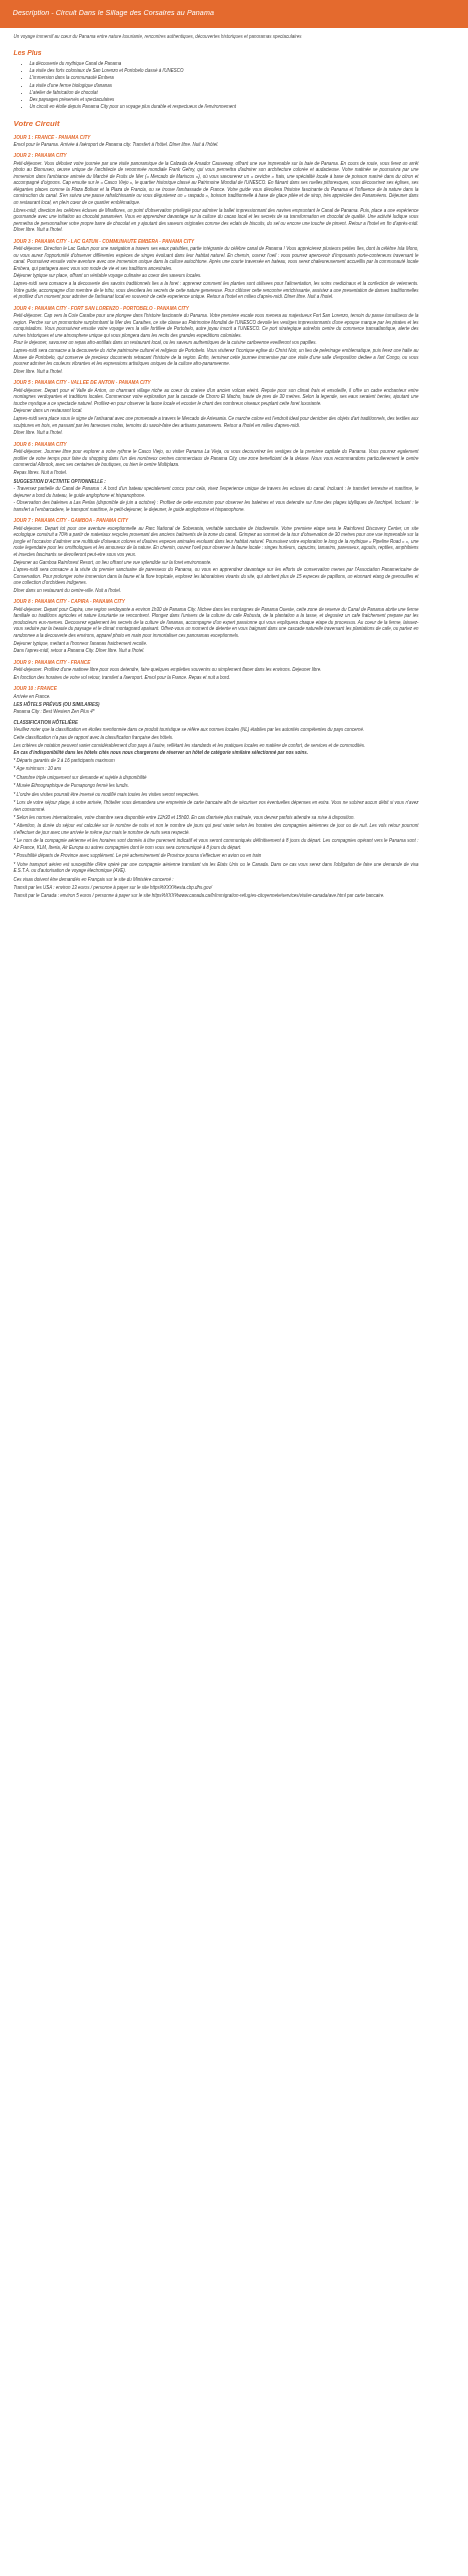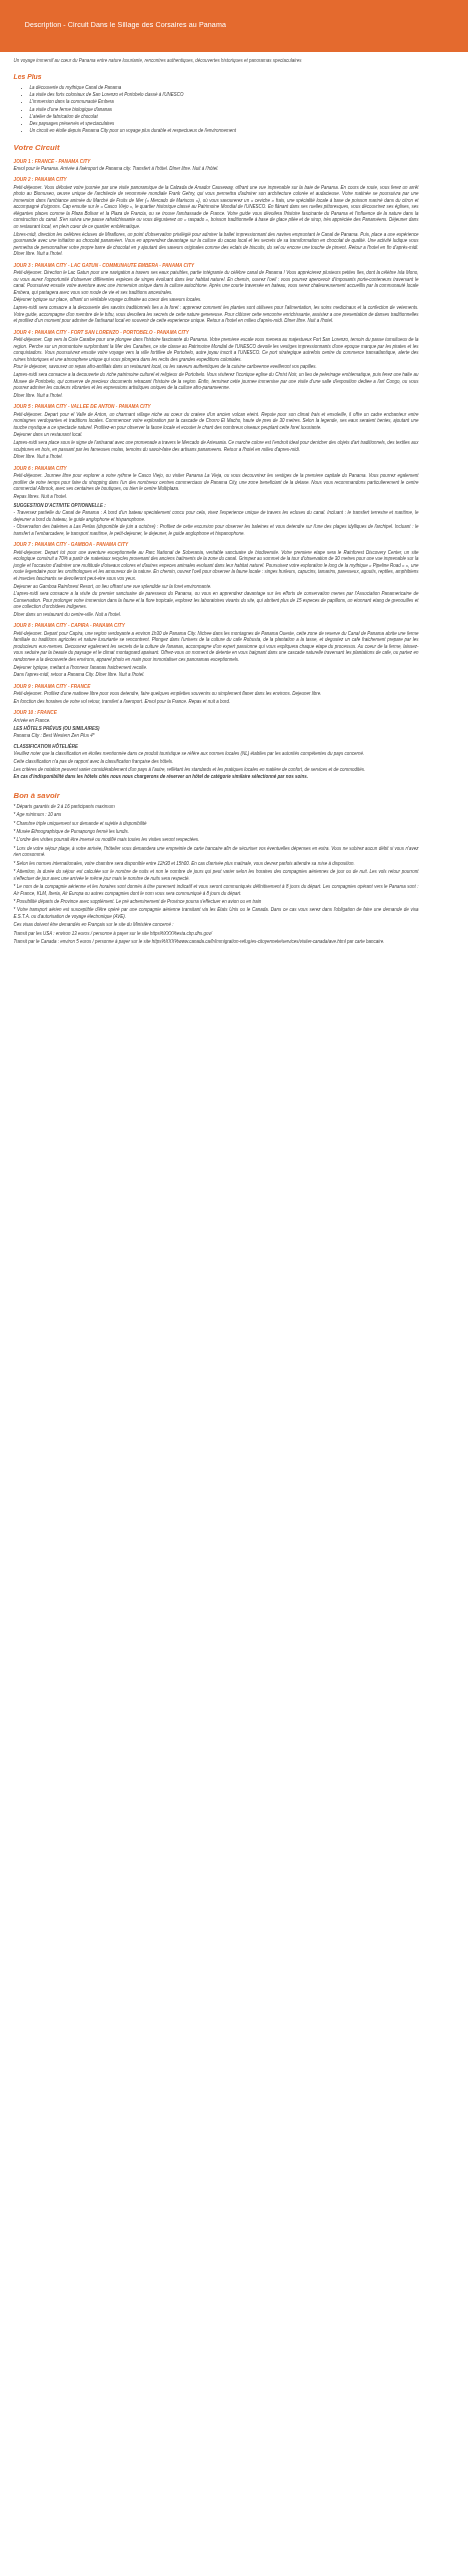--- a/index.html
+++ b/index.html
@@ -13,23 +13,24 @@
     color:#3d3d3d;
   }
   .page{width:432px;box-sizing:border-box;padding:0 13.6px 11px 13.6px;}
   .banner{
     background:#e46a2e;
     color:#ffffff;
     padding:4.3px 8.7px 5px 8.7px;
     margin:0 0 6.2px 0;
   }
   .banner h1{
-    margin:16px;
+    margin:4px;
     font-size:7.1px;
     font-weight:normal;
+    font-style:italic;
     letter-spacing:0.1px;
   }
   h2.section{
     color:#e46a2e;
     font-size:6.8px;
     font-weight:bold;
     font-style:italic;
     margin:8px 0 3.1px 0;
   }
   h2.section.big{font-size:7.7px;}
@@ -174,21 +175,20 @@
 
   <p class="hb-sub">LES HÔTELS PRÉVUS (OU SIMILAIRES)</p>
   <p class="body">Panama City : Best Western Zen Plus 4*</p>
   <div class="spacer"></div>
   <p class="hb-sub">CLASSIFICATION HÔTELIÈRE</p>
   <p class="body">Veuillez noter que la classification en étoiles mentionnée dans ce produit touristique se réfère aux normes locales (NL) établies par les autorités compétentes du pays concerné.</p>
   <p class="body">Cette classification n'a pas de rapport avec la classification française des hôtels.</p>
   <p class="body">Les critères de notation peuvent varier considérablement d'un pays à l'autre, reflétant les standards et les pratiques locales en matière de confort, de services et de commodités.</p>
   <p class="body bold-line">En cas d'indisponibilité dans les hôtels cités nous nous chargerons de réserver un hôtel de catégorie similaire sélectionné par nos soins.</p>
 
-  <h2 class="know-title">Bon à savoir</h2>
   <div class="know">
     <p>* Départs garantis de 3 à 16 participants maximum</p>
     <p>* Age minimum : 10 ans</p>
     <p>* Chambre triple uniquement sur demande et sujette à disponibilité</p>
     <p>* Musée Ethnographique de Pumapongo fermé les lundis.</p>
     <p>* L'ordre des visites pourrait être inversé ou modifié mais toutes les visites seront respectées.</p>
     <p>* Lors de votre séjour plage, à votre arrivée, l'hôtelier vous demandera une empreinte de carte bancaire afin de sécuriser vos éventuelles dépenses en extra. Vous ne subirez aucun débit si vous n'avez rien consommé.</p>
     <p>* Selon les normes internationales, votre chambre sera disponible entre 12h30 et 15h00. En cas d'arrivée plus matinale, vous devrez parfois attendre sa mise à disposition.</p>
     <p>* Attention, la durée du séjour est calculée sur le nombre de nuits et non le nombre de jours qui peut varier selon les horaires des compagnies aériennes de jour ou de nuit. Les vols retour pourront s'effectuer de jour avec une arrivée le même jour mais le nombre de nuits sera respecté.</p>
     <p>* Le nom de la compagnie aérienne et les horaires sont donnés à titre purement indicatif et vous seront communiqués définitivement à 8 jours du départ. Les compagnies opérant vers le Panama sont : Air France, KLM, Iberia, Air Europa ou autres compagnies dont le nom vous sera communiqué à 8 jours du départ.</p>

